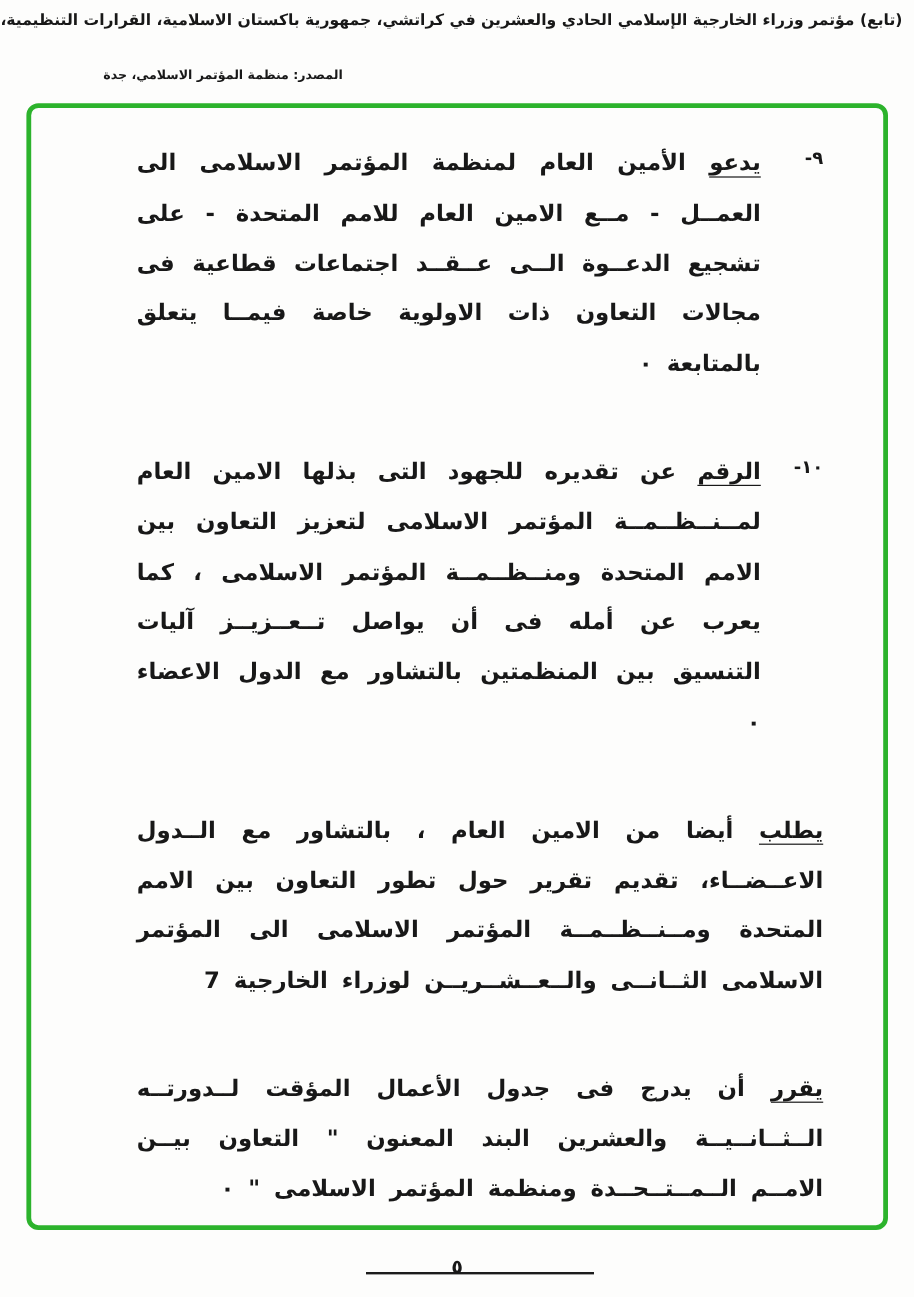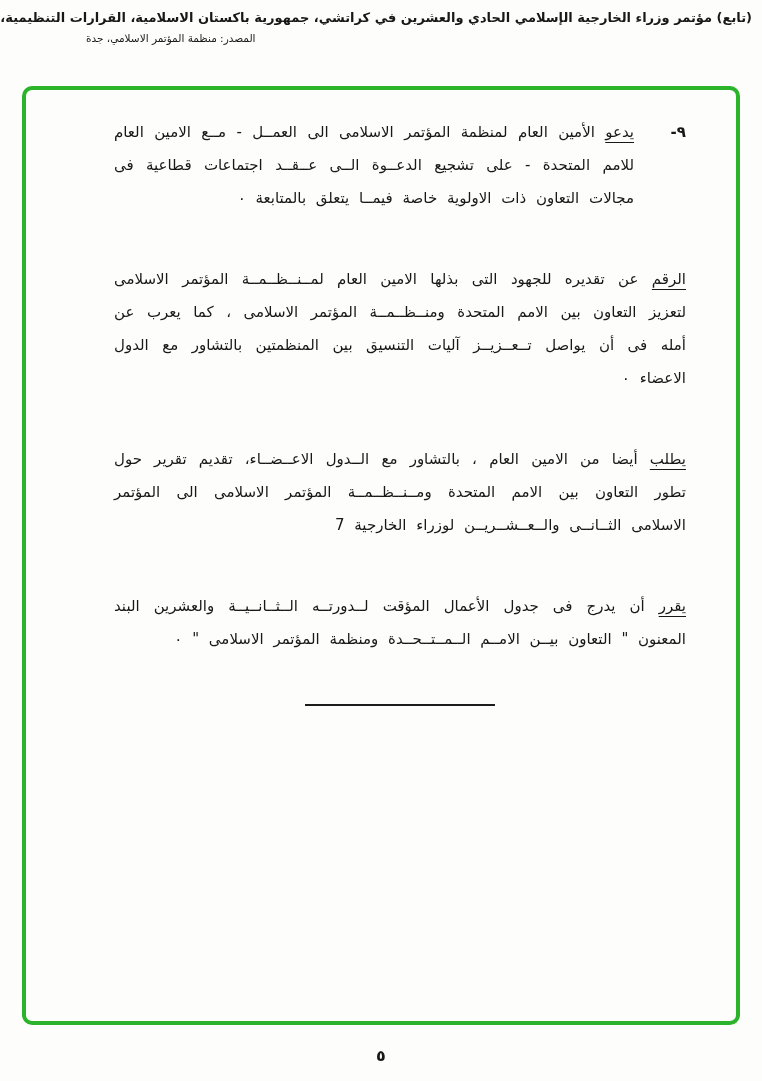--- a/index.html
+++ b/index.html
@@ -28,25 +28,25 @@
     text-align: center;
   }
   .doc-header .line1 {
     font-size: 13px;
     font-weight: bold;
     letter-spacing: 0.2px;
     white-space: nowrap;
   }
   .source-line {
     position: absolute;
-    top: 32px;
+    top: 57px;
     left: 86px;
     direction: rtl;
     font-size: 10.5px;
-    font-weight: normal;
+    font-weight: bold;
     white-space: nowrap;
   }
 
   
   .green-box {
     position: absolute;
     top: 86px;
     left: 22px;
     right: 22px;
     bottom: 56px;
@@ -67,22 +67,22 @@
     width: 42px;
     flex: 0 0 42px;
     font-size: 15px;
     font-weight: bold;
     line-height: 2.2;
     text-align: right;
     white-space: nowrap;
   }
   .para .pbody {
     flex: 1;
-    font-size: 15px;
-    font-weight: normal;
+    font-size: 19px;
+    font-weight: bold;
     line-height: 2.2;
     text-align: justify;
     text-justify: inter-word;
     word-spacing: 5px;
   }
   .para .lead {
     text-decoration: underline;
     text-underline-offset: 5px;
   }
 
@@ -118,20 +118,21 @@
   <div class="green-box">
 
     <div class="para">
       <div class="num">٩-</div>
       <div class="pbody">
         <span class="lead">يدعو</span><span> الأمين العام لمنظمة المؤتمر الاسلامى الى العمــل - مــع الامين العام للامم المتحدة - على تشجيع الدعــوة الــى عــقــد اجتماعات قطاعية فى مجالات التعاون ذات الاولوية خاصة فيمــا يتعلق بالمتابعة ٠</span>
       </div>
     </div>
 
     <div class="para">
+      <div class="num">١٠-</div>
       <div class="pbody">
         <span class="lead">الرقم</span><span> عن تقديره للجهود التى بذلها الامين العام لمــنــظــمــة المؤتمر الاسلامى لتعزيز التعاون بين الامم المتحدة ومنــظــمــة المؤتمر الاسلامى ، كما يعرب عن أمله فى أن يواصل تــعــزيــز آليات التنسيق بين المنظمتين بالتشاور مع الدول الاعضاء ٠</span>
       </div>
     </div>
 
     <div class="para">
       <div class="pbody">
         <span class="lead">يطلب</span><span> أيضا من الامين العام ، بالتشاور مع الــدول الاعــضــاء، تقديم تقرير حول تطور التعاون بين الامم المتحدة ومــنــظــمــة المؤتمر الاسلامى الى المؤتمر الاسلامى الثــانــى والــعــشــريــن لوزراء الخارجية 7</span>
       </div>
     </div>

